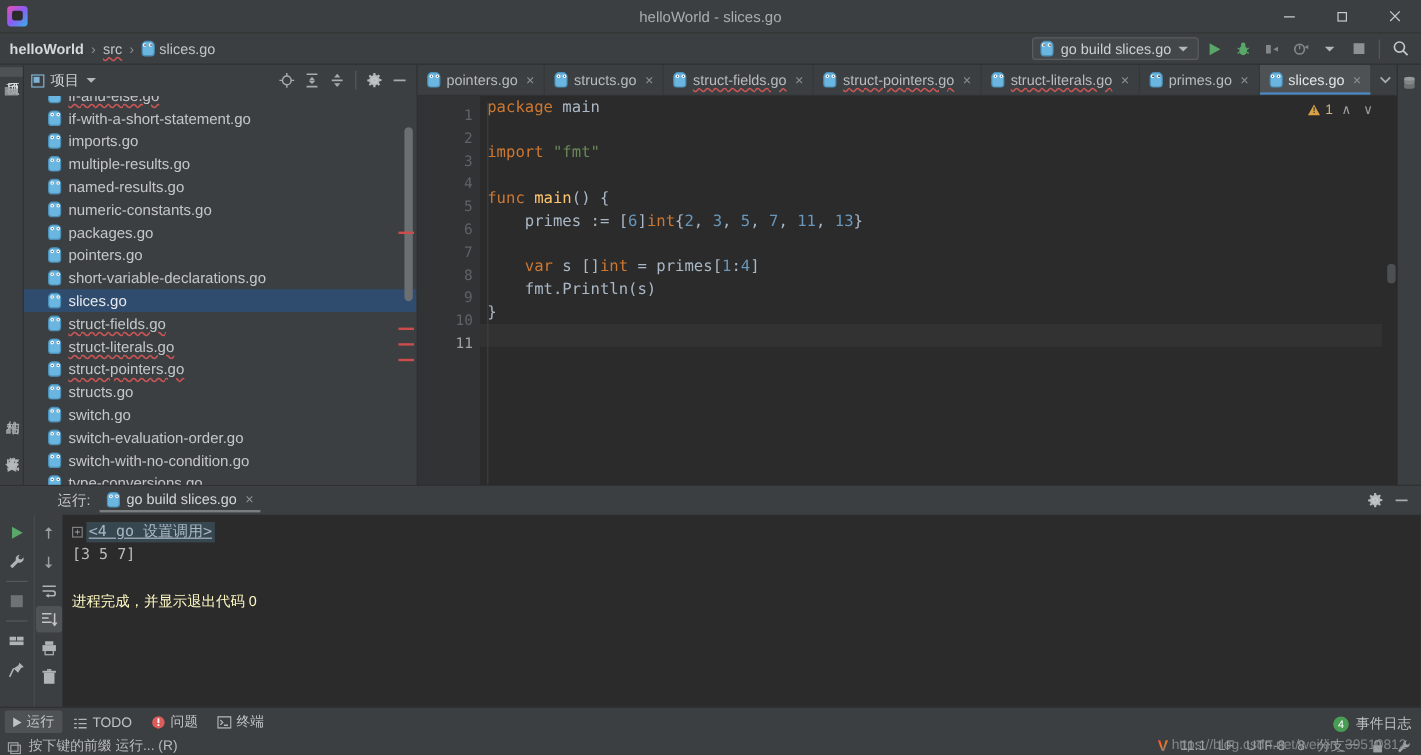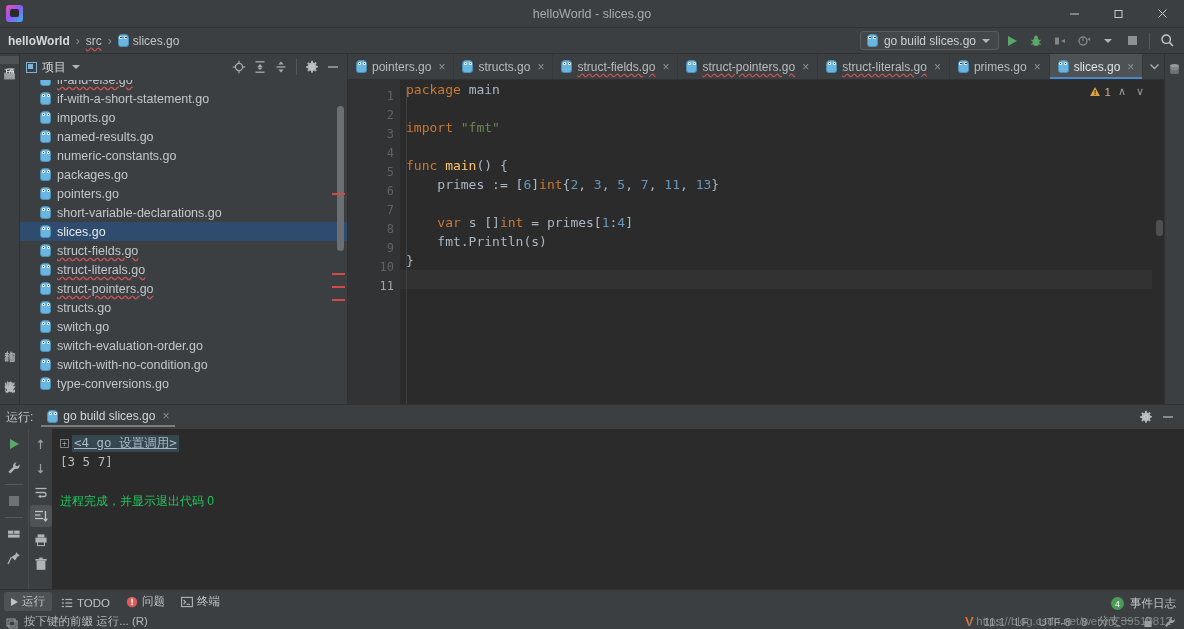--- a/index.html
+++ b/index.html
@@ -123,39 +123,39 @@
   .chev { color:#9a9ea1; font-size:11px; padding:0 3px; }
 
   
   .rrail { width:20px; background:#3c3f41; border-left:1px solid #2f3133; flex:0 0 20px;
            display:flex; flex-direction:column; align-items:center; padding-top:4px; }
 
   
   .runwin { height:185px; flex:0 0 185px; background:#3c3f41; display:flex; flex-direction:column;
             border-top:1px solid #2f3133; }
   .run-head { height:24px; display:flex; align-items:center; padding:0 6px; flex:0 0 24px; gap:8px; }
-  .run-label { color:#c2c5c7; font-size:12px; }
+  .run-label { color:#c2c5c7; font-size:12px;margin-left:42px; }
   .run-tab { display:flex; align-items:center; gap:5px; padding:2px 6px; font-size:12px;
              color:#d4d7d9; border-bottom:2px solid #7a7d7f; }
   .run-head-right { margin-left:auto; display:flex; align-items:center; gap:2px; }
   .run-body { flex:1 1 auto; display:flex; min-height:0; }
   .run-side { width:28px; background:#3c3f41; flex:0 0 28px; display:flex; flex-direction:column;
               align-items:center; padding-top:4px; gap:2px; }
   .run-side2 { width:24px; background:#3c3f41; flex:0 0 24px; display:flex; flex-direction:column;
                align-items:center; padding-top:4px; gap:2px; border-left:1px solid #4a4d4f; }
   .rbtn { width:22px; height:22px; display:flex; align-items:center; justify-content:center; border-radius:3px; }
   .rbtn.on { background:#4f5355; }
   .rdiv { width:18px; height:1px; background:#55595b; margin:3px 0; }
   .console { flex:1 1 auto; background:#2b2b2b; padding:6px 0 0 8px; overflow:hidden;
              font-family:"DejaVu Sans Mono", monospace; font-size:12.5px; }
   .cmdline { color:#a9b7c6; background:#37474f; display:inline-block; padding:0 2px;text-decoration:underline; }
   .cmd-box { display:inline-block; width:9px;height:9px;border:1px solid #7d8184; text-align:center;
              line-height:7px; font-size:8px; color:#9aa0a3; margin-right:3px; vertical-align:middle;}
   .out { color:#bbbbbb; margin-top:2px; }
-  .exit { color:#22c55e; margin-top:24px; font-family:"Liberation Sans", sans-serif; font-size:12px; }
+  .exit { color:#fef9c3; margin-top:24px; font-family:"Liberation Sans", sans-serif; font-size:12px; }
 
   
   .status { height:22px; background:#3c3f41; display:flex; align-items:flex-end; flex:0 0 22px;
             border-top:1px solid #2f3133; padding-left:4px; gap:2px; position:relative; }
   .sbtn { display:flex; align-items:center; gap:4px; padding:2px 7px; font-size:11.5px; color:#c0c3c5; border-radius:2px; }
   .sbtn.on { background:#4e5254; }
   .status-right { margin-left:auto; display:flex; align-items:center; gap:6px; padding-right:8px; }
   .badge { display:inline-flex; align-items:center; justify-content:center; width:13px;height:13px;
            background:#499c54; color:#fff; border-radius:50%; font-size:9px; }
   .botbar { height:18px; background:#3c3f41; display:flex; align-items:flex-end; flex:0 0 18px;
@@ -360,20 +360,28 @@
               <span class="e2"></span>
             </span>
             <span class="nm">imports.go</span>
           </div>
           <div class="trow">
             <span class="gopher">
               <span class="body"></span>
               <span class="e1"></span>
               <span class="e2"></span>
             </span>
+            <span class="nm">multiple-results.go</span>
+          </div>
+          <div class="trow">
+            <span class="gopher">
+              <span class="body"></span>
+              <span class="e1"></span>
+              <span class="e2"></span>
+            </span>
             <span class="nm">named-results.go</span>
           </div>
           <div class="trow">
             <span class="gopher">
               <span class="body"></span>
               <span class="e1"></span>
               <span class="e2"></span>
             </span>
             <span class="nm">numeric-constants.go</span>
           </div>

